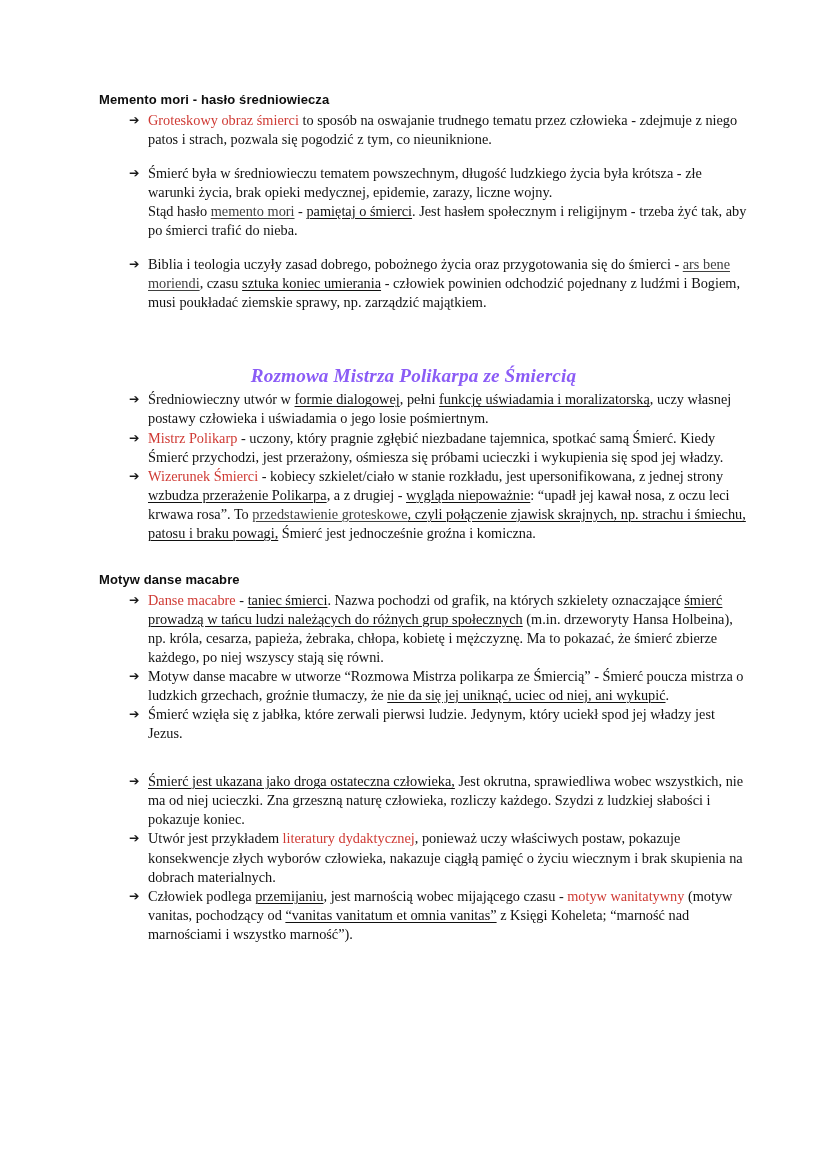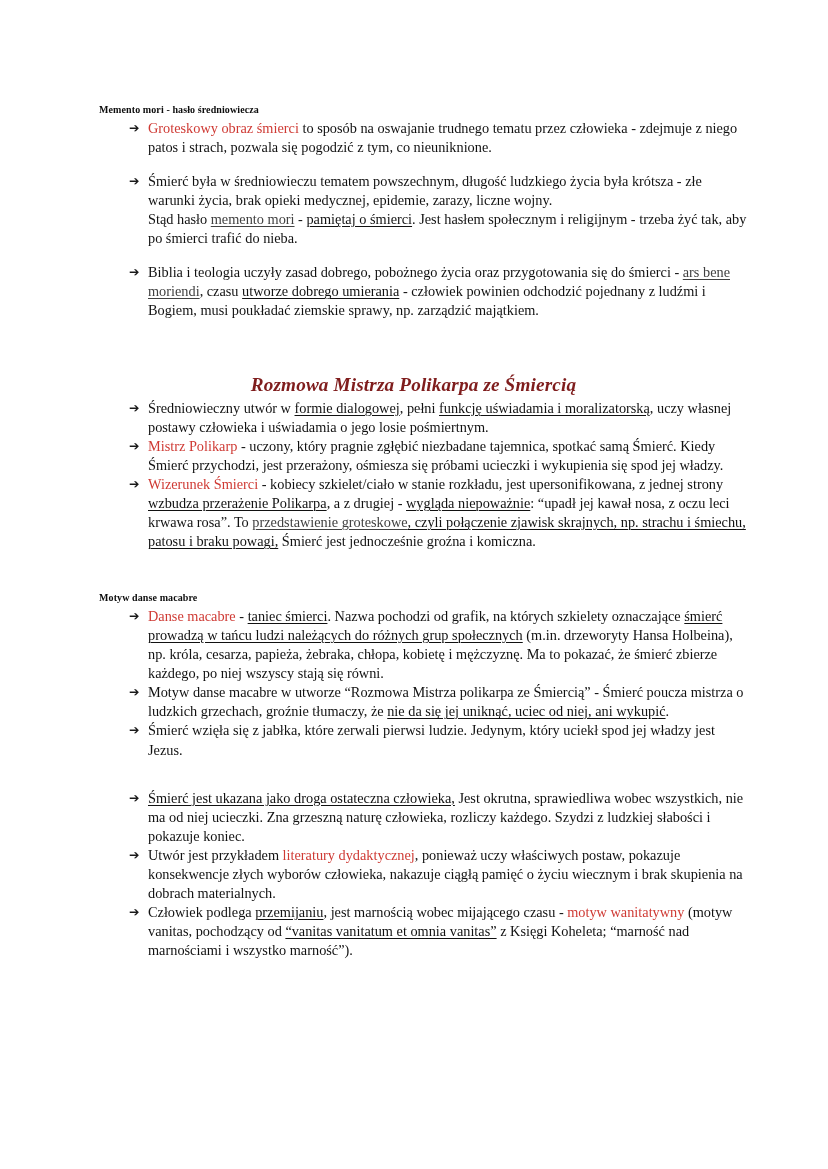--- a/index.html
+++ b/index.html
@@ -20,38 +20,38 @@
     position: relative;
     width: 828px;
     height: 1169px;
     box-sizing: border-box;
     padding: 92px 78px 40px 99px;
     background: #ffffff;
   }
 
   
   .section-heading {
-    font-family: Liberation Serif, serif;
+    font-family: Liberation Sans, sans-serif;
     font-weight: bold;
-    font-size: 10px;
+    font-size: 13px;
     line-height: 1.28;
     color: #0d0d0d;
-    margin: 12px 0 2px 0;
+    margin: 0 0 2px 0;
     letter-spacing: 0.1px;
   }
 
   
   .work-title {
     text-align: center;
     font-family: "Liberation Serif", "DejaVu Serif", serif;
     font-weight: bold;
     font-style: italic;
     font-size: 19.2px;
     line-height: 1.2;
-    color: #7f1d1d;
+    color: #8b5cf6;
     margin: 0 0 3px 0;
     padding-right: 22px;
     letter-spacing: 0.15px;
   }
 
   
   .bullets {
     list-style: none;
     margin: 0;
     padding: 0;
@@ -108,21 +108,21 @@
 
     <li class="bullet">
       <span class="arrow">➔</span>
       <span class="bullet-text"><span>Śmierć była w średniowieczu tematem powszechnym, długość ludzkiego życia była krótsza - złe warunki życia, brak opieki medycznej, epidemie, zarazy, liczne wojny.</span><br><span>Stąd hasło </span><span class="ru">memento mori</span><span> - </span><span class="u">pamiętaj o śmierci</span><span>. Jest hasłem społecznym i religijnym - trzeba żyć tak, aby po śmierci trafić do nieba.</span></span>
     </li>
 
     <li class="gap-md"></li>
 
     <li class="bullet">
       <span class="arrow">➔</span>
-      <span class="bullet-text"><span>Biblia i teologia uczyły zasad dobrego, pobożnego życia oraz przygotowania się do śmierci - </span><span class="ru">ars bene moriendi</span><span>, czasu </span><span class="u">utworze dobrego umierania</span><span> - człowiek powinien odchodzić pojednany z ludźmi i Bogiem, musi poukładać ziemskie sprawy, np. zarządzić majątkiem.</span></span>
+      <span class="bullet-text"><span>Biblia i teologia uczyły zasad dobrego, pobożnego życia oraz przygotowania się do śmierci - </span><span class="ru">ars bene moriendi</span><span>, czasu </span><span class="u">sztuka koniec umierania</span><span> - człowiek powinien odchodzić pojednany z ludźmi i Bogiem, musi poukładać ziemskie sprawy, np. zarządzić majątkiem.</span></span>
     </li>
   </ul>
 
   <div class="gap-xl"></div>
 
   <h1 class="work-title">Rozmowa Mistrza Polikarpa ze Śmiercią</h1>
 
   <ul class="bullets">
 
     <li class="bullet">

